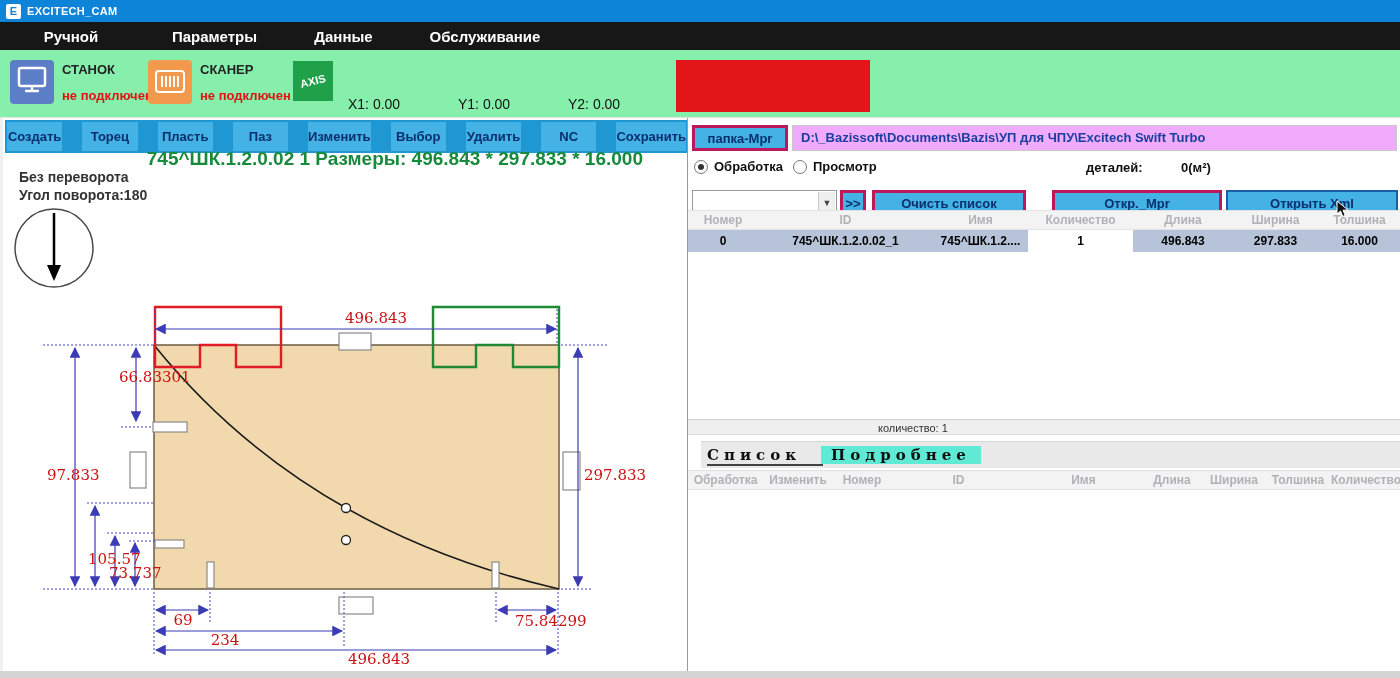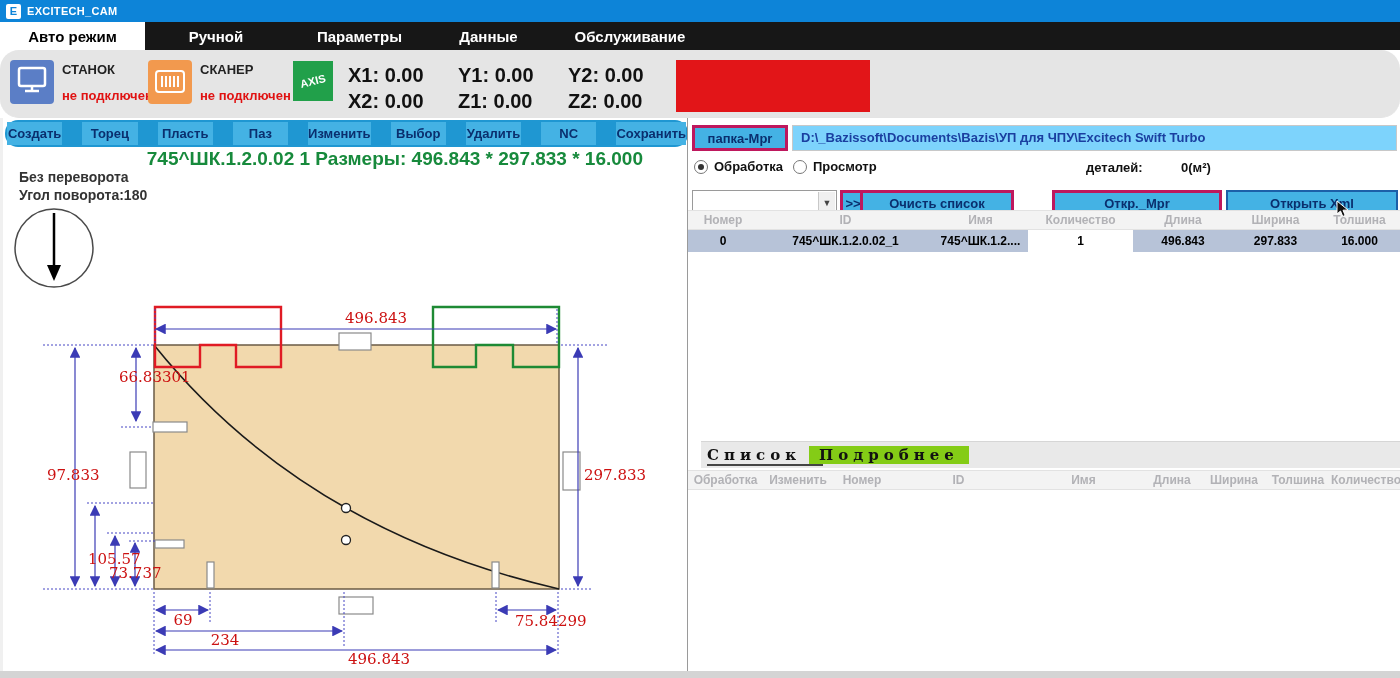--- a/index.html
+++ b/index.html
@@ -11,78 +11,77 @@
   .app-ico { width:15px; height:15px; margin-left:6px; background:#fff; border-radius:2px; color:#0d84d8; font-weight:bold; font-size:11px; line-height:15px; text-align:center; }
   .app-title { color:#fff; font-size:11px; font-weight:bold; margin-left:6px; letter-spacing:.3px; }
 
   
   .tabbar { position:absolute; left:0; top:22px; width:1400px; height:28px; background:#171717; display:flex; }
   .tab { color:#fff; font-size:15px; font-weight:bold; display:flex; align-items:center; justify-content:center; height:28px; }
   .tab.active { background:#fff; color:#000; width:145px; }
   .t1{width:142px}.t2{width:145px}.t3{width:145px}.t4{width:113px}.t5{width:170px}
 
   
-  .statusrow { position:absolute; left:0; top:50px; width:1400px; height:68px; background:#e5e5e5; border-bottom:1px solid #e4e4e4;border-radius:19px; }
+  .statusrow { position:absolute; left:0; top:50px; width:1400px; height:68px; background:#86efac; border-bottom:1px solid #e4e4e4; }
   .sq { position:absolute; width:44px; height:44px; border-radius:4px; top:10px; }
   .sq.mach { left:10px; background:#5b7ec6; }
   .sq.scan { left:148px; background:#f2994e; }
   .slabel { position:absolute; font-size:13px; font-weight:bold; color:#222; }
   .sred   { position:absolute; font-size:13px; font-weight:bold; color:#e01212; }
   .axis { position:absolute; left:293px; top:11px; width:40px; height:40px; background:#21a04a; color:#fff; font-size:11px; font-weight:bold; display:flex; align-items:center; justify-content:center; }
   .axis span { transform:rotate(-14deg); }
-  .coord { position:absolute; font-size:20px; font-weight:bold; color:#111; }
+  .coord { position:absolute; font-size:14px; font-weight:normal; color:#111;margin-top:32px; }
   .redblock { position:absolute; left:676px; top:10px; width:194px; height:52px; background:#e21518; }
 
   
   .leftpanel { position:absolute; left:0; top:118px; width:687px; height:553px; background:#fff; border-left:3px solid #f0f0f0; }
-  .toolbar { position:absolute; left:2px; top:2px; width:683px; height:27px; background:#1f97d2; display:flex; gap:20px; padding:2px;border-radius:13px; }
+  .toolbar { position:absolute; left:2px; top:2px; width:683px; height:33px; background:#1f97d2; display:flex; gap:20px; padding:2px; }
   .tbtn { flex:1; background:#44b2e4; color:#0a2f6e; font-weight:bold; font-size:13px; border:none; display:flex; align-items:center; justify-content:center; cursor:default; }
   .greentitle { position:absolute; left:60px; top:30px; width:580px; text-align:right; color:#178a3c; font-weight:bold; font-size:19px; }
   .note1 { position:absolute; left:16px; top:51px; font-size:14px; font-weight:bold; color:#333; }
   .note2 { position:absolute; left:16px; top:69px; font-size:14px; font-weight:bold; color:#333; }
   .rotcircle { position:absolute; left:10px; top:89px; }
 
   .drawsvg { position:absolute; left:0; top:172px; }
   .dimtext { fill:#cc1111; font-family:"DejaVu Serif", serif; font-size:15px; }
 
   
   .rightpanel { position:absolute; left:687px; top:118px; width:713px; height:553px; background:#fff; border-left:1px solid #9a9a9a; }
   .bluebtn { position:absolute; background:#44b2e4; border:3px solid #be185d; color:#0a2f6e; font-weight:bold; font-size:13px; display:flex; align-items:center; justify-content:center; cursor:default; }
-  .pathfield { position:absolute; left:104px; top:7px; width:605px; height:26px; background:#7dd3fc; border:1px solid #c8c8c8; color:#1a3fa0; font-weight:bold; font-size:13px; line-height:24px; padding-left:8px; white-space:nowrap; overflow:hidden; }
+  .pathfield { position:absolute; left:104px; top:7px; width:605px; height:26px; background:#f0abfc; border:1px solid #c8c8c8; color:#1a3fa0; font-weight:bold; font-size:13px; line-height:24px; padding-left:8px; white-space:nowrap; overflow:hidden; }
   .radio { position:absolute; display:flex; align-items:center; gap:6px; font-size:13px; font-weight:bold; color:#111; }
   .rdot { width:14px; height:14px; border:1px solid #777; border-radius:50%; background:#fff; position:relative; }
   .rdot.sel::after { content:""; position:absolute; left:3px; top:3px; width:6px; height:6px; border-radius:50%; background:#333; }
   .dlabel { position:absolute; font-size:13px; font-weight:bold; color:#111; }
   .combo { position:absolute; left:4px; top:72px; width:145px; height:26px; background:#fff; border:1px solid #9a9a9a; }
   .combo .arr { position:absolute; right:1px; top:1px; width:17px; height:22px; background:#f0f0f0; border-left:1px solid #c8c8c8; text-align:center; font-size:9px; color:#444; line-height:22px; }
   .tbl { position:absolute; left:0; width:713px; display:flex; }
   .th { background:#f3f3f3; color:#b2b2b6; font-weight:bold; font-size:12px; height:20px; display:flex; align-items:center; justify-content:center; border-bottom:1px solid #e2e2e2; border-top:1px solid #e2e2e2; }
   .td { background:#b7c3d8; color:#000; font-weight:bold; font-size:12px; height:22px; display:flex; align-items:center; justify-content:center; white-space:nowrap; overflow:hidden; }
   .td.white { background:#fff; }
   .c1-0{width:70px}.c1-1{width:175px}.c1-2{width:95px}.c1-3{width:105px}.c1-4{width:100px}.c1-5{width:85px}.c1-6{width:83px}
   .c2-0{width:75px}.c2-1{width:70px}.c2-2{width:58px}.c2-3{width:135px}.c2-4{width:115px}.c2-5{width:62px}.c2-6{width:62px}.c2-7{width:66px}.c2-8{width:70px}
   .countstrip { position:absolute; left:0; top:301px; width:713px; height:16px; background:#efefef; border-top:1px solid #cfcfcf; border-bottom:1px solid #dcdcdc; }
   .countstrip span { position:absolute; left:190px; top:2px; font-size:11px; color:#333; }
   .listtabs { position:absolute; left:0; top:323px; width:713px; height:27px; background:#e9e9e9; border-top:1px solid #d6d6d6;margin-left:13px; }
   .ltab { position:absolute; top:4px; font-family:"DejaVu Serif", serif; font-size:15px; font-weight:bold; color:#111; letter-spacing:5px; }
   .ltab.active { left:6px; border-bottom:2px solid #444; padding-right:22px; }
-  .ltab.idle { left:108px; background:#84cc16; padding:0 10px; }
+  .ltab.idle { left:120px; background:#5eead4; padding:0 10px; }
   .cursor-ico { position:absolute; left:648px; top:82px; z-index:5; }
   .footer { position:absolute; left:0; top:671px; width:1400px; height:7px; background:#d4d4d4; }
 </style>
 </head>
 <body>
 
 <div class="titlebar">
   <div class="app-ico">E</div>
   <div class="app-title">EXCITECH_CAM</div>
 </div>
 
 <div class="tabbar">
-  <div class="tab active">Авто режим</div>
   <div class="tab t1">Ручной</div>
   <div class="tab t3">Параметры</div>
   <div class="tab t4">Данные</div>
   <div class="tab t5">Обслуживание</div>
 </div>
 
 <div class="statusrow">
   <div class="sq mach">
     <svg width="44" height="44">
       <rect x="9" y="8" width="26" height="18" rx="2" fill="none" stroke="#fff" stroke-width="2.5"></rect>
@@ -224,21 +223,21 @@
     <span class="rdot"></span>
     <span>Просмотр</span>
   </div>
   <div class="dlabel" style="left:398px;top:42px">деталей:</div>
   <div class="dlabel" style="left:493px;top:42px">0(м²)</div>
 
   <div class="combo">
     <div class="arr">▼</div>
   </div>
   <button class="bluebtn" style="left:152px;top:72px;width:26px;height:26px">&gt;&gt;</button>
-  <button class="bluebtn" style="left:172px;top:72px;width:154px;height:26px">Очисть список</button>
+  <button class="bluebtn" style="left:184px;top:72px;width:154px;height:26px">Очисть список</button>
   <button class="bluebtn" style="left:364px;top:72px;width:170px;height:26px">Откр._Mpr</button>
   <button class="bluebtn" style="left:538px;top:72px;width:172px;height:26px;border:2px solid #1c5fa8">Открыть Xml</button>
 
   <svg class="cursor-ico" width="14" height="18">
     <path d="M1,1 L1,14 L4.5,11 L6.8,16.5 L9.2,15.4 L7,10.2 L12,10 Z" fill="#111" stroke="#fff" stroke-width="1"></path>
   </svg>
 
   <div class="tbl" style="top:92px">
     <div class="th c1-0">Номер</div>
     <div class="th c1-1">ID</div>
@@ -252,20 +251,23 @@
   <div class="tbl" style="top:112px">
     <div class="td c1-0">0</div>
     <div class="td c1-1">745^ШК.1.2.0.02_1</div>
     <div class="td c1-2">745^ШК.1.2....</div>
     <div class="td white c1-3">1</div>
     <div class="td c1-4">496.843</div>
     <div class="td c1-5">297.833</div>
     <div class="td c1-6">16.000</div>
   </div>
 
+  <div class="countstrip">
+    <span>количество: 1</span>
+  </div>
 
   <div class="listtabs">
     <span class="ltab active">Список</span>
     <span class="ltab idle">Подробнее</span>
   </div>
 
   <div class="tbl" style="top:352px">
     <div class="th c2-0">Обработка</div>
     <div class="th c2-1">Изменить</div>
     <div class="th c2-2">Номер</div>

